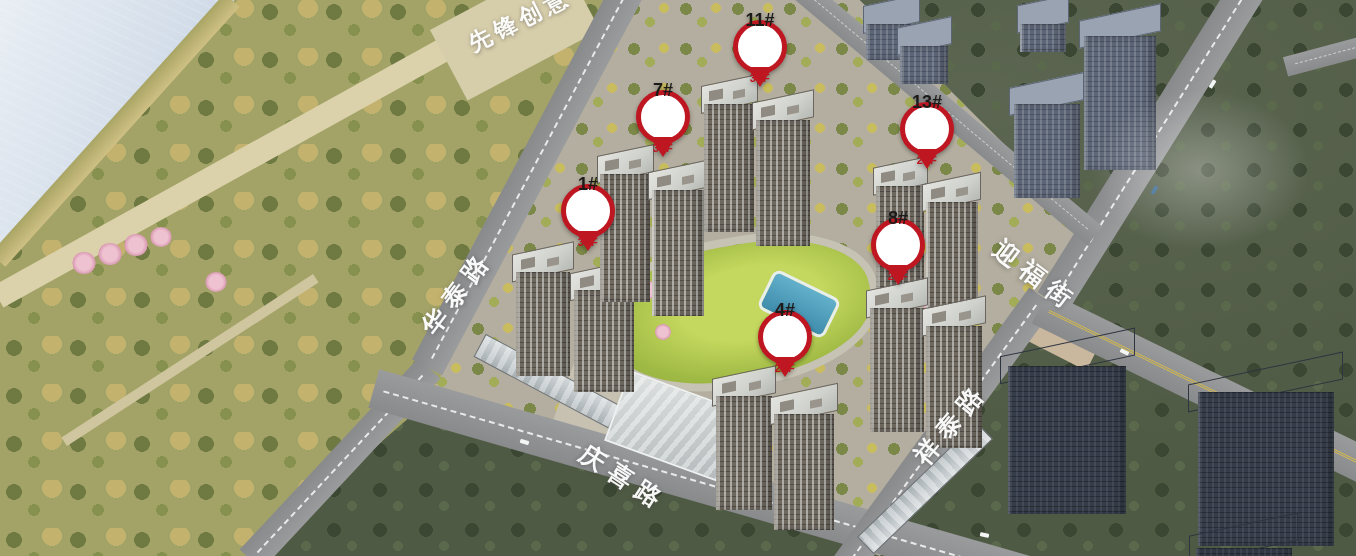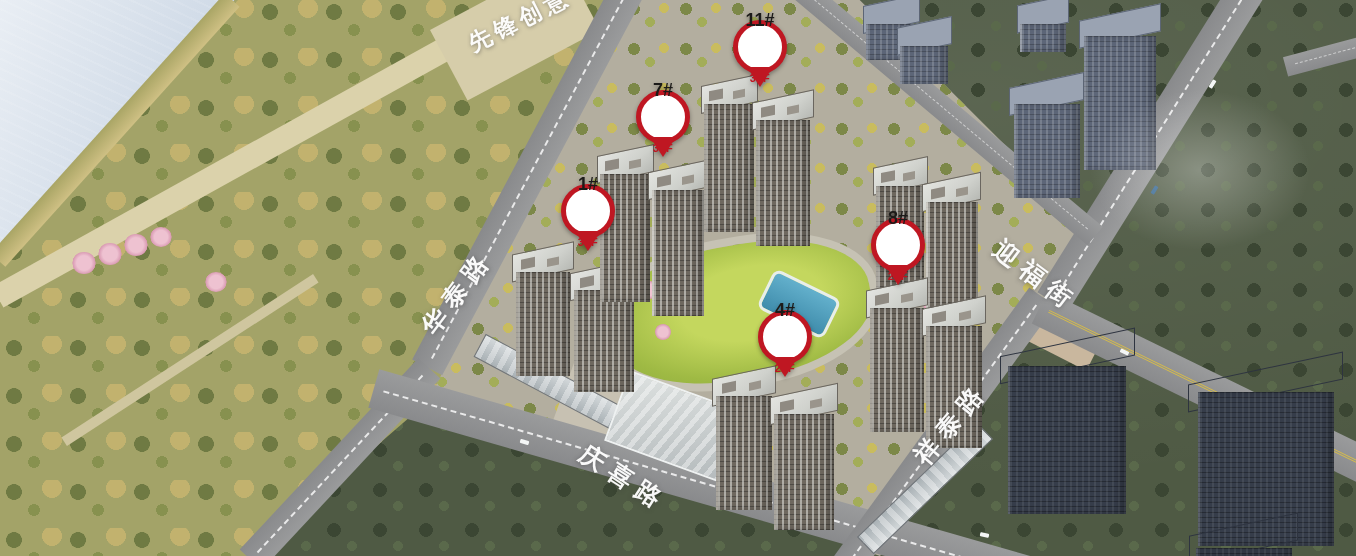--- a/index.html
+++ b/index.html
@@ -299,14 +299,21 @@
     </div>
     <div class="pin-tail"></div>
   </div>
   <div class="pin" style="left:730px;top:20px;">
     <div class="pin-circle">
       <span class="pin-num">11#</span>
       <span class="pin-floor">31F</span>
     </div>
     <div class="pin-tail"></div>
   </div>
+  <div class="pin" style="left:897px;top:102px;">
+    <div class="pin-circle">
+      <span class="pin-num">13#</span>
+      <span class="pin-floor">28F</span>
+    </div>
+    <div class="pin-tail"></div>
+  </div>
 
 </div>
 
 </body></html>

